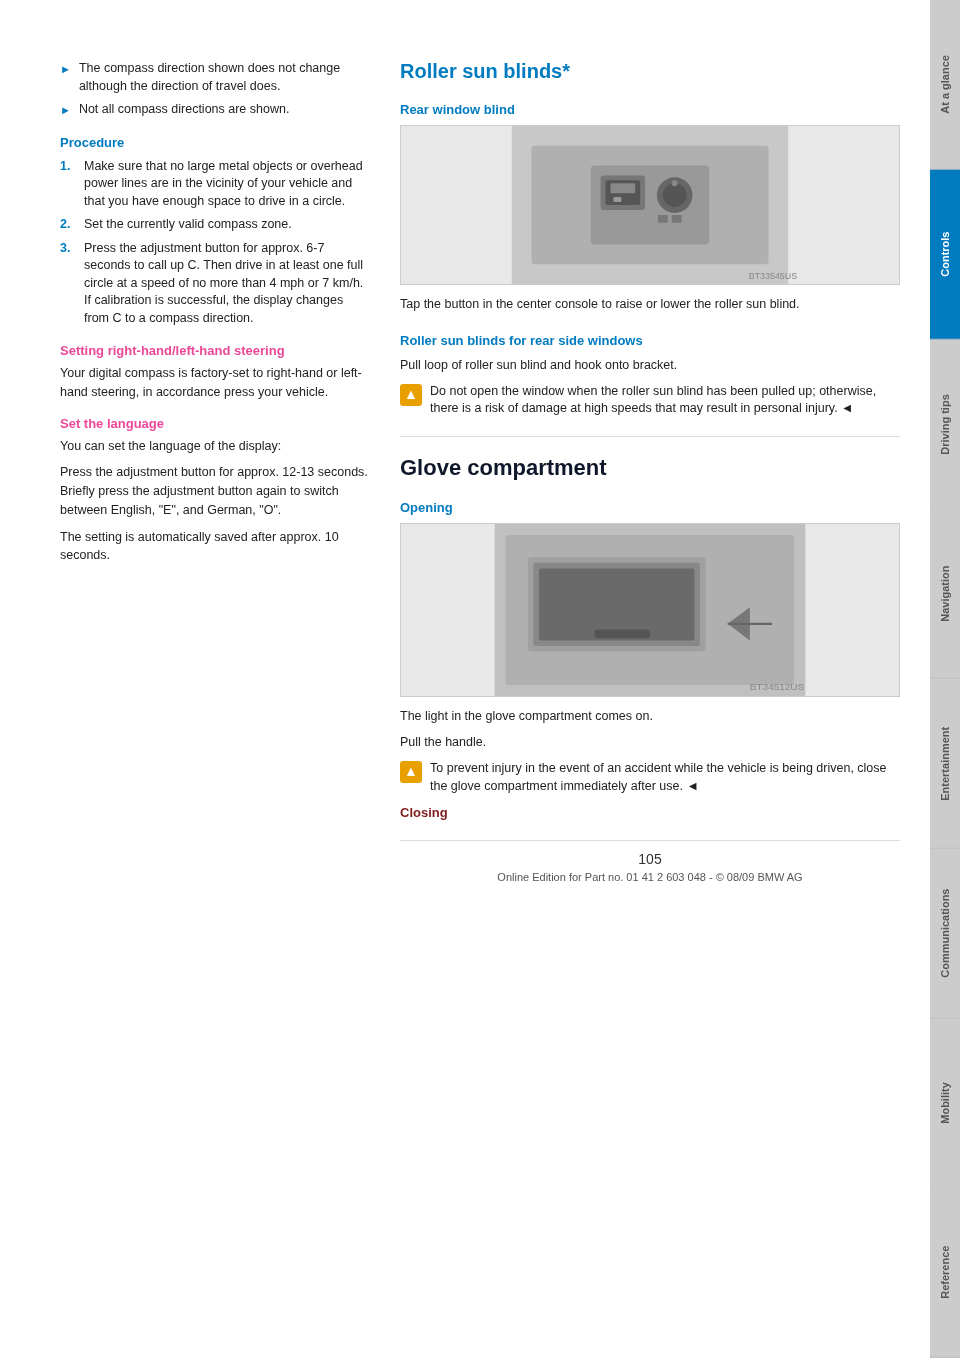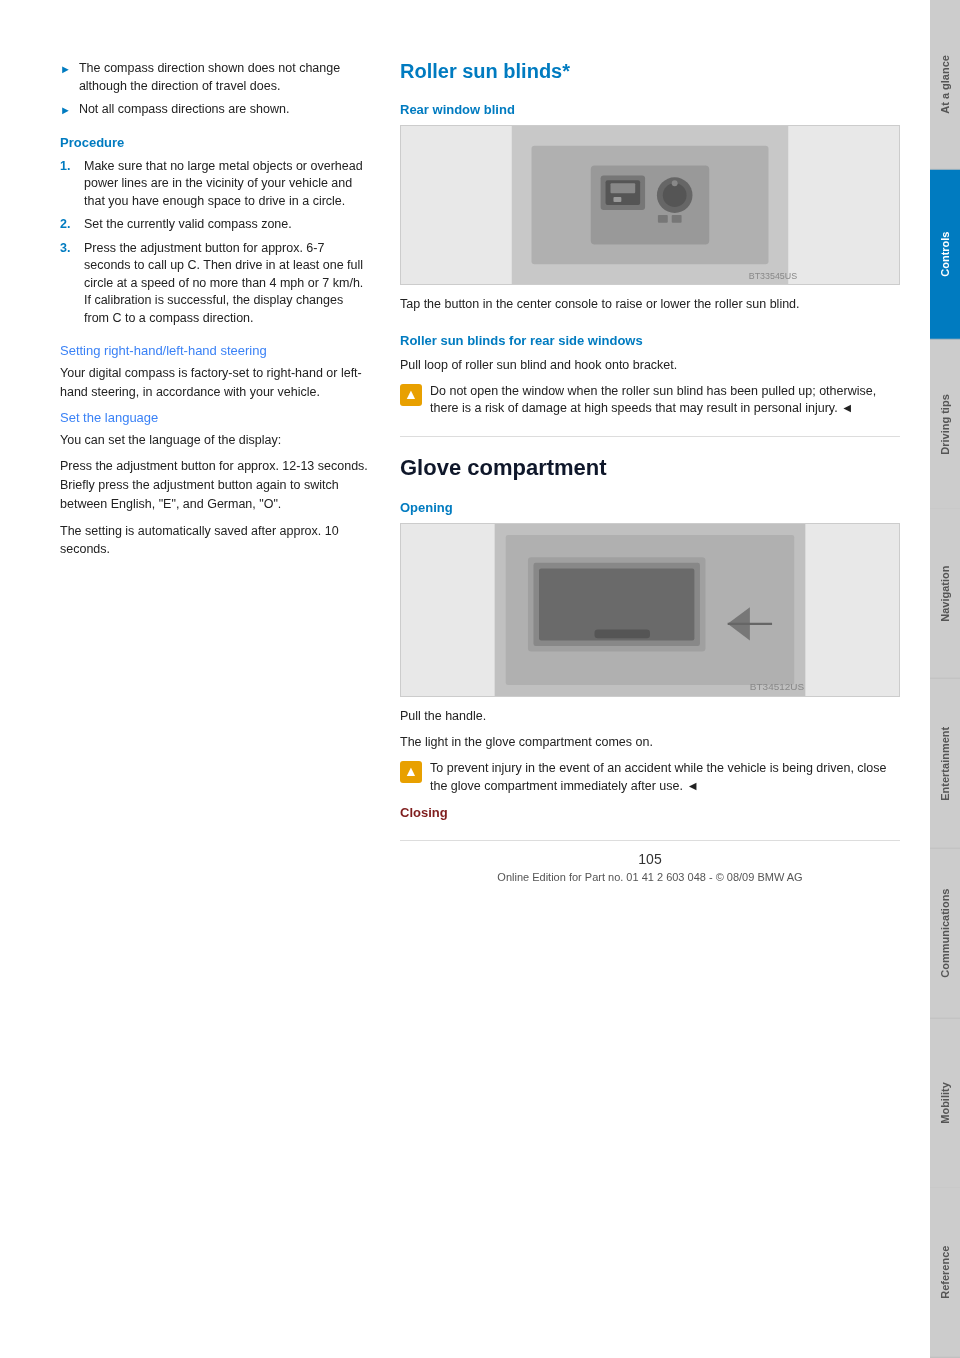--- a/index.html
+++ b/index.html
@@ -106,25 +106,25 @@
     }
 
     .numbered-item .num {
       color: #007bc0;
       font-weight: bold;
       flex-shrink: 0;
       width: 16px;
     }
 
     .sub-heading {
-      color: #3b82f6;
-      font-size: 13px;
-      font-weight: normal;
+      color: #ec4899;
+      font-size: 13px;
+      font-weight: bold;
       margin-bottom: 6px;
-      margin-top: 8px;
+      margin-top: 14px;
     }
 
     .body-text {
       font-size: 12.5px;
       line-height: 1.5;
       margin-bottom: 8px;
     }
 
     
     .section-title {
@@ -258,21 +258,21 @@
           <span class="num">2.</span>
           <span>Set the currently valid compass zone.</span>
         </div>
         <div class="numbered-item">
           <span class="num">3.</span>
           <span>Press the adjustment button for approx. 6-7 seconds to call up C. Then drive in at least one full circle at a speed of no more than 4 mph or 7 km/h.<br>If calibration is successful, the display changes from C to a compass direction.</span>
         </div>
       </div>
 
       <div class="sub-heading">Setting right-hand/left-hand steering</div>
-      <div class="body-text">Your digital compass is factory-set to right-hand or left-hand steering, in accordance with your vehicle.</div>
+      <div class="body-text">Your digital compass is factory-set to right-hand or left-hand steering, in accordance press your vehicle.</div>
 
       <div class="sub-heading">Set the language</div>
       <div class="body-text">You can set the language of the display:</div>
       <div class="body-text">Press the adjustment button for approx. 12-13 seconds. Briefly press the adjustment button again to switch between English, "E", and German, "O".</div>
       <div class="body-text">The setting is automatically saved after approx. 10 seconds.</div>
     </div>
 
     <div class="right-column">
 
       <div class="section-title">Roller sun blinds*</div>
@@ -331,22 +331,22 @@
           <rect x="40" y="40" width="140" height="65" fill="#6a6a6a" rx="2"></rect>
 
           <rect x="90" y="95" width="50" height="8" fill="#555" rx="3"></rect>
 
           <polygon points="210,90 230,75 230,105" fill="#777"></polygon>
           <line x1="210" y1="90" x2="250" y2="90" stroke="#666" stroke-width="2"></line>
           <text x="230" y="150" fill="#888" font-size="9" font-family="Arial">BT34512US</text>
         </svg>
       </div>
 
+      <div class="body-text">The light in the glove compartment comes on.</div>
       <div class="body-text">Pull the handle.</div>
-      <div class="body-text">The light in the glove compartment comes on.</div>
 
       <div class="warning-box">
         <div class="warning-icon">▲</div>
         <span>
           <span>To prevent injury in the event of an accident while the vehicle is being driven, close the glove compartment immediately after use.</span>&nbsp;<span>◄</span>
         </span>
       </div>
 
       <div class="closing-heading">Closing</div>
 

